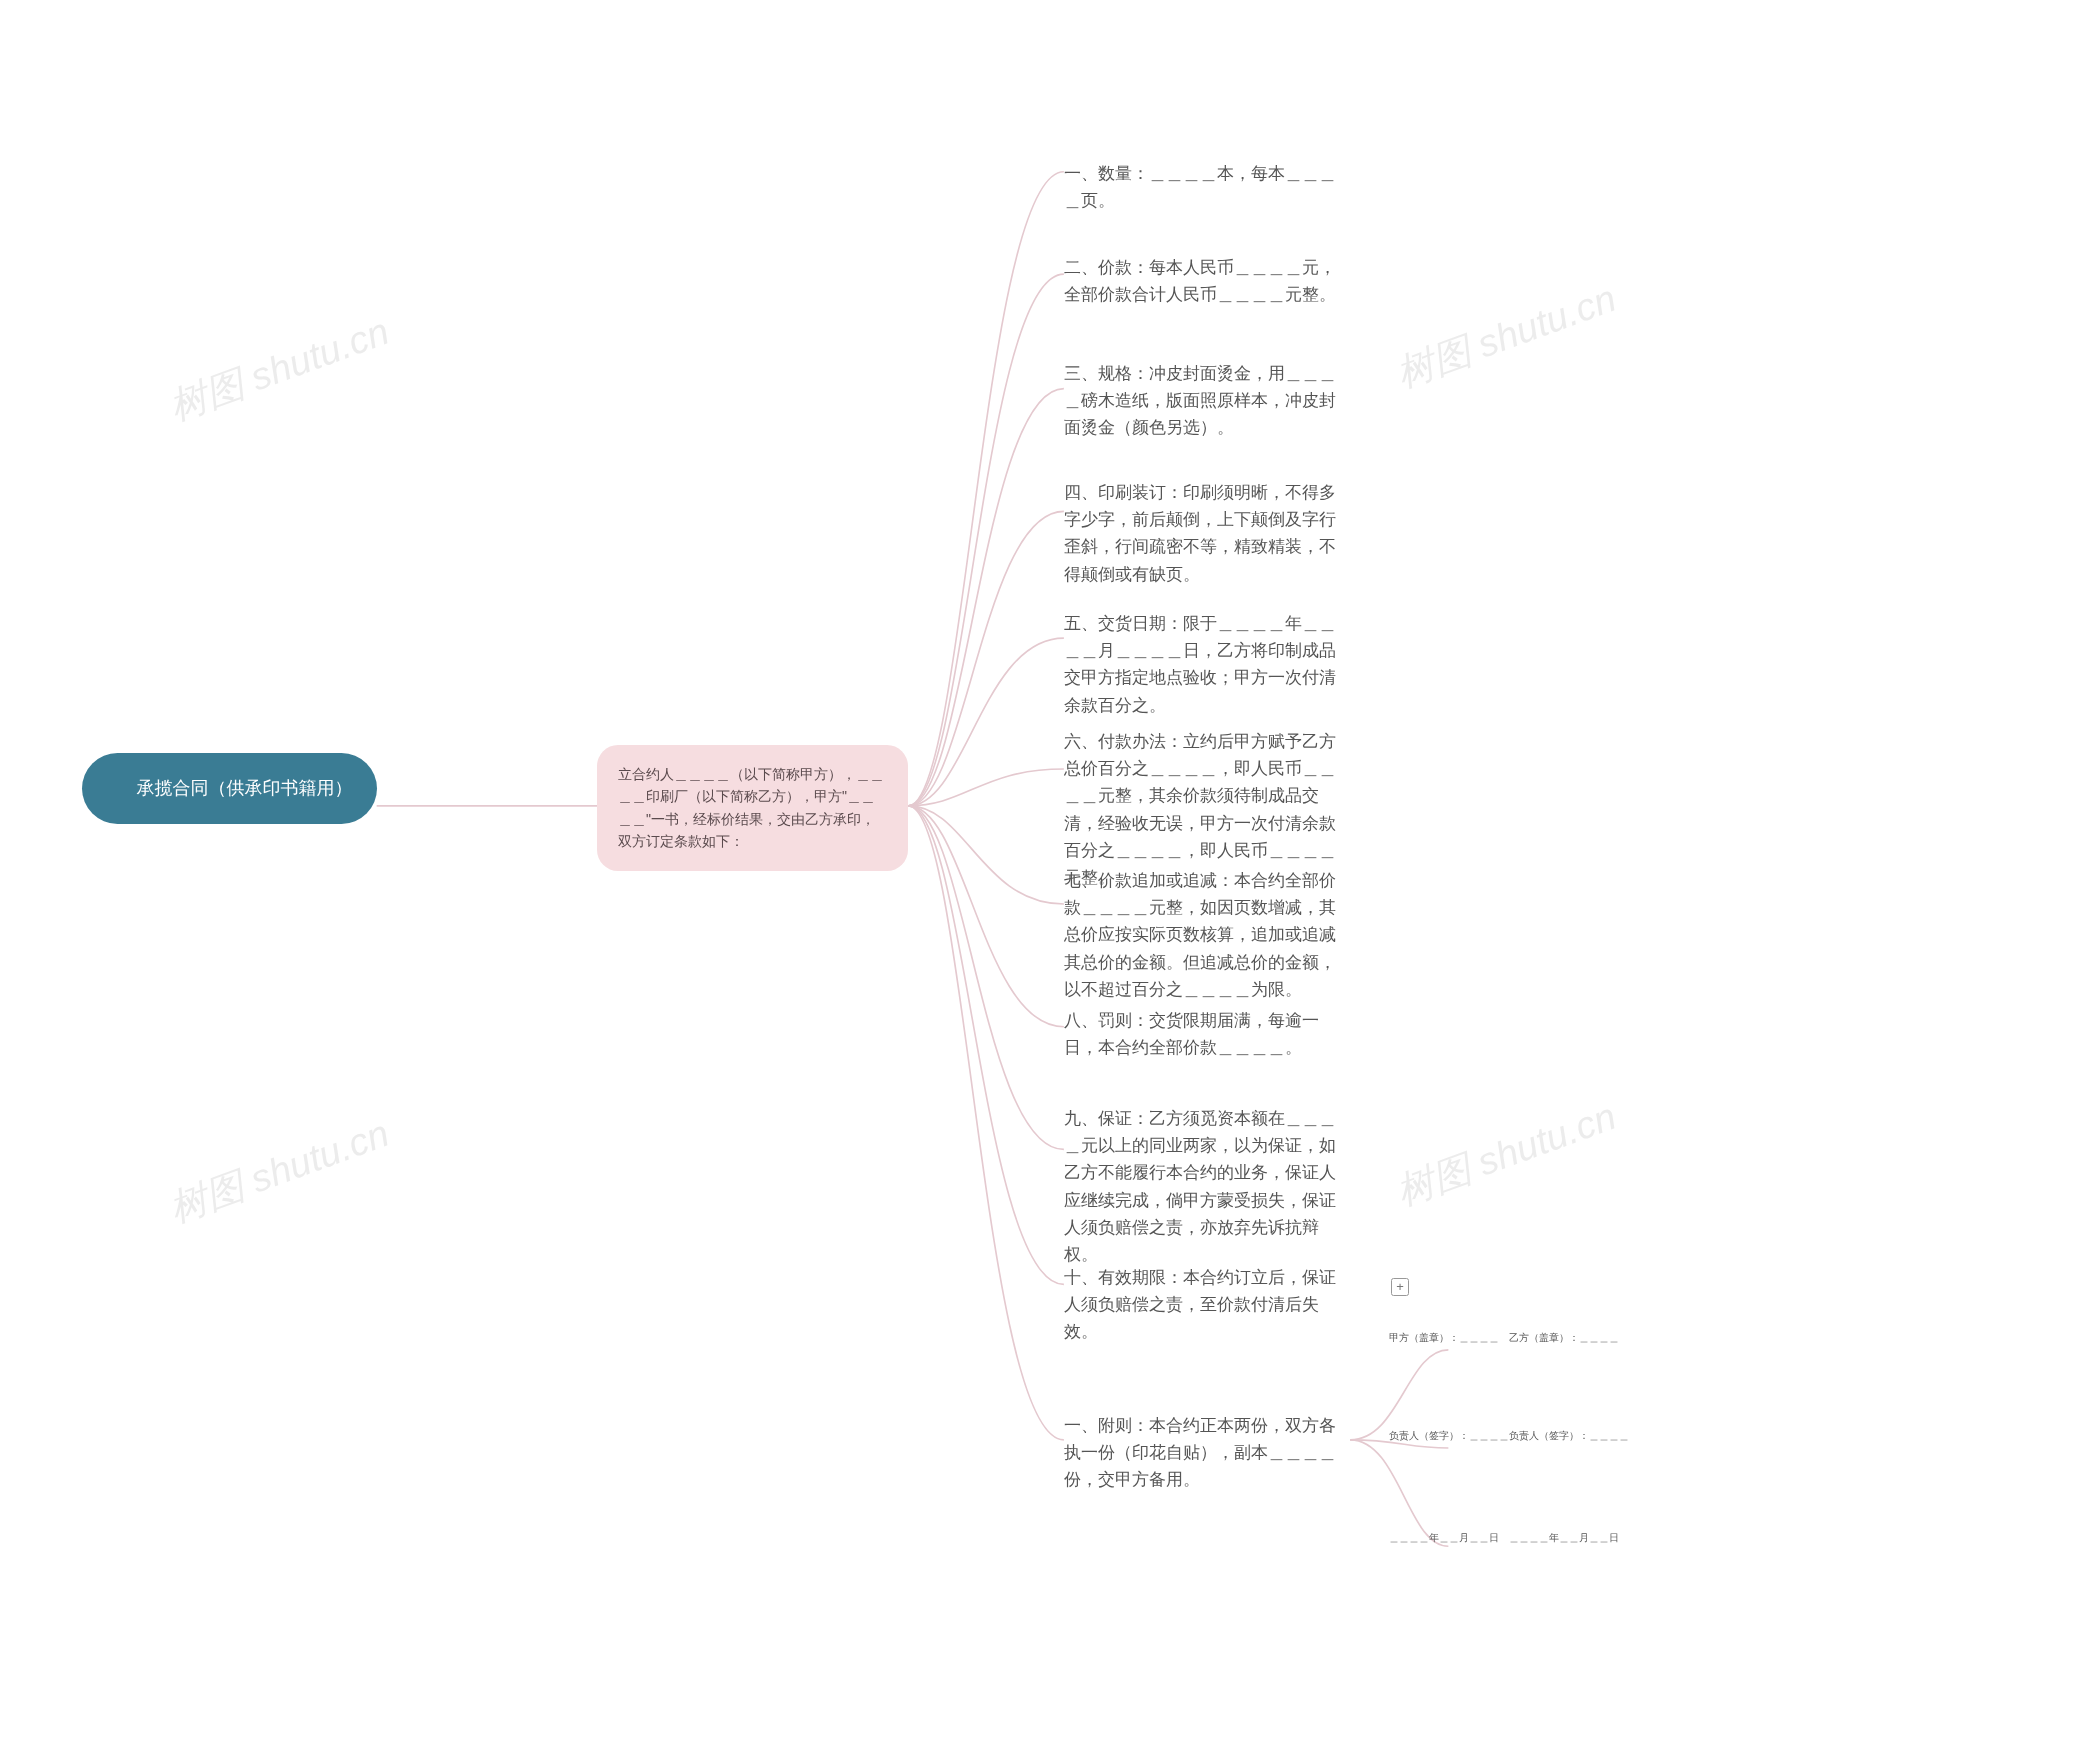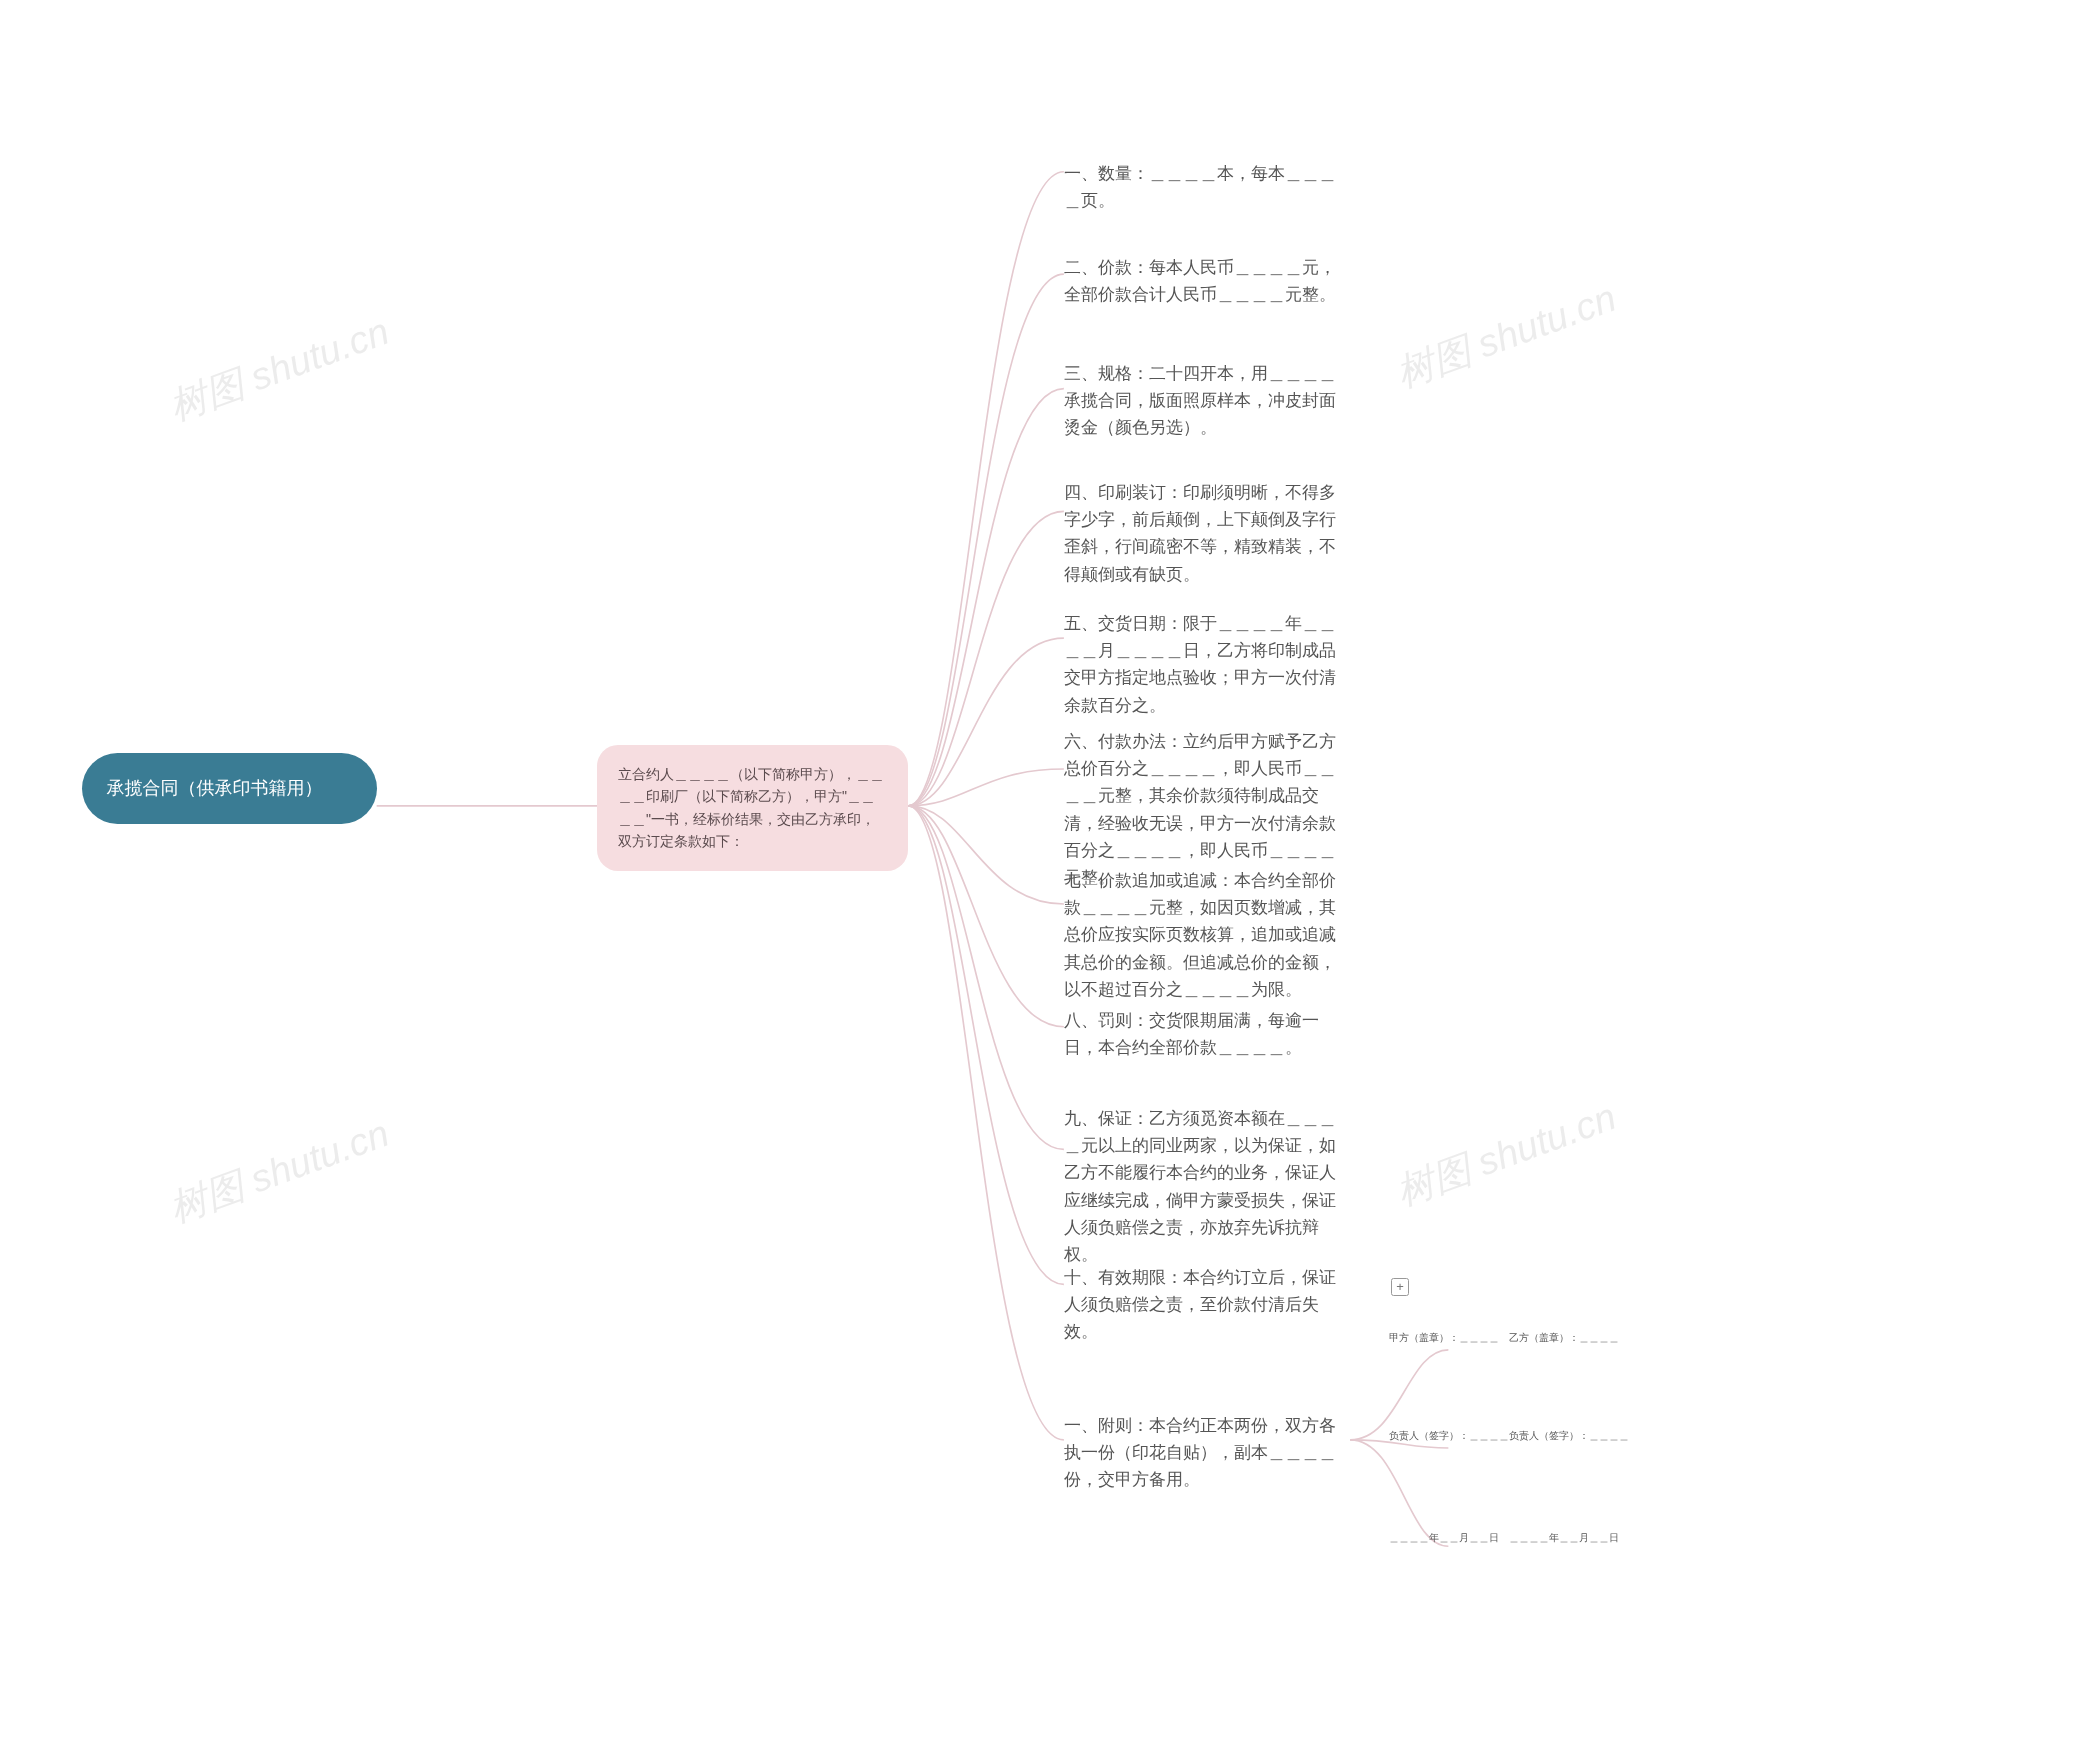--- a/index.html
+++ b/index.html
@@ -1,19 +1,19 @@
 <!DOCTYPE html>
 <html><head>
 <meta charset="utf-8">
 <style>
 html,body{margin:0;padding:0;background:#fff;font-family:"Microsoft YaHei","PingFang SC",sans-serif;color:#444;font-size:10.6px}
 body{width:2095px;height:1745px;position:relative;overflow:hidden}
 svg.map{position:absolute;top:0;left:0}
 .node{position:absolute;box-sizing:border-box;line-height:1.6}
-.root{left:82px;top:753px;width:295px;padding:21px 24.5px;background:#3a7c94;color:#fff;border-radius:41px;font-size:18px;text-align:left}
+.root{left:82px;top:753px;width:295px;padding:21px 24.5px;background:#3a7c94;color:#fff;border-radius:41px;font-size:18px;text-align:right}
 .sub{left:597px;top:745px;width:311px;padding:18px 21px;background:#f6dde0;color:#5a4a4d;border-radius:21px;font-size:14px}
 .item{left:1064px;width:286px;font-size:17px;color:#555}
 .leaf{left:1389px;width:286px;font-size:10px;color:#555}
 .plus{left:1391px;top:1278px;width:18px;height:18px;border:1.2px solid #999;border-radius:2.5px;text-align:center;line-height:16.4px;font-size:13px;color:#777}
 .wm{position:absolute;font-size:38px;color:rgba(120,120,120,.14);transform:rotate(-20deg);font-style:italic;pointer-events:none;white-space:nowrap}
 </style>
 </head>
 <body>
 
 <svg class="map" width="2095" height="1745" viewBox="0 0 2560 2133">
@@ -34,21 +34,21 @@
     <path d="M1650 1760 C1710 1760 1720 1770 1770 1770"></path>
     <path d="M1650 1760 C1710 1760 1720 1890 1770 1890"></path>
   </g>
 </svg>
 
 <div class="node root">承揽合同（供承印书籍用）</div>
 <div class="node sub">立合约人＿＿＿＿（以下简称甲方），＿＿＿＿印刷厂（以下简称乙方），甲方"＿＿＿＿"一书，经标价结果，交由乙方承印，双方订定条款如下：</div>
 
 <div class="node item" style="top:160px">一、数量：＿＿＿＿本，每本＿＿＿＿页。</div>
 <div class="node item" style="top:254px">二、价款：每本人民币＿＿＿＿元，全部价款合计人民币＿＿＿＿元整。</div>
-<div class="node item" style="top:360px">三、规格：二十四开本，用＿＿＿＿承揽合同，版面照原样本，冲皮封面烫金（颜色另选）。</div>
+<div class="node item" style="top:360px">三、规格：冲皮封面烫金，用＿＿＿＿磅木造纸，版面照原样本，冲皮封面烫金（颜色另选）。</div>
 <div class="node item" style="top:479px">四、印刷装订：印刷须明晰，不得多字少字，前后颠倒，上下颠倒及字行歪斜，行间疏密不等，精致精装，不得颠倒或有缺页。</div>
 <div class="node item" style="top:610px">五、交货日期：限于＿＿＿＿年＿＿＿＿月＿＿＿＿日，乙方将印制成品交甲方指定地点验收；甲方一次付清余款百分之。</div>
 <div class="node item" style="top:728px">六、付款办法：立约后甲方赋予乙方总价百分之＿＿＿＿，即人民币＿＿＿＿元整，其余价款须待制成品交清，经验收无误，甲方一次付清余款百分之＿＿＿＿，即人民币＿＿＿＿元整。</div>
 <div class="node item" style="top:867px">七、价款追加或追减：本合约全部价款＿＿＿＿元整，如因页数增减，其总价应按实际页数核算，追加或追减其总价的金额。但追减总价的金额，以不超过百分之＿＿＿＿为限。</div>
 <div class="node item" style="top:1007px">八、罚则：交货限期届满，每逾一日，本合约全部价款＿＿＿＿。</div>
 <div class="node item" style="top:1105px">九、保证：乙方须觅资本额在＿＿＿＿元以上的同业两家，以为保证，如乙方不能履行本合约的业务，保证人应继续完成，倘甲方蒙受损失，保证人须负赔偿之责，亦放弃先诉抗辩权。</div>
 <div class="node item" style="top:1264px">十、有效期限：本合约订立后，保证人须负赔偿之责，至价款付清后失效。</div>
 <div class="node item" style="top:1412px">一、附则：本合约正本两份，双方各执一份（印花自贴），副本＿＿＿＿份，交甲方备用。</div>
 
 <div class="node leaf" style="top:1330px">甲方（盖章）：＿＿＿＿　乙方（盖章）：＿＿＿＿</div>

